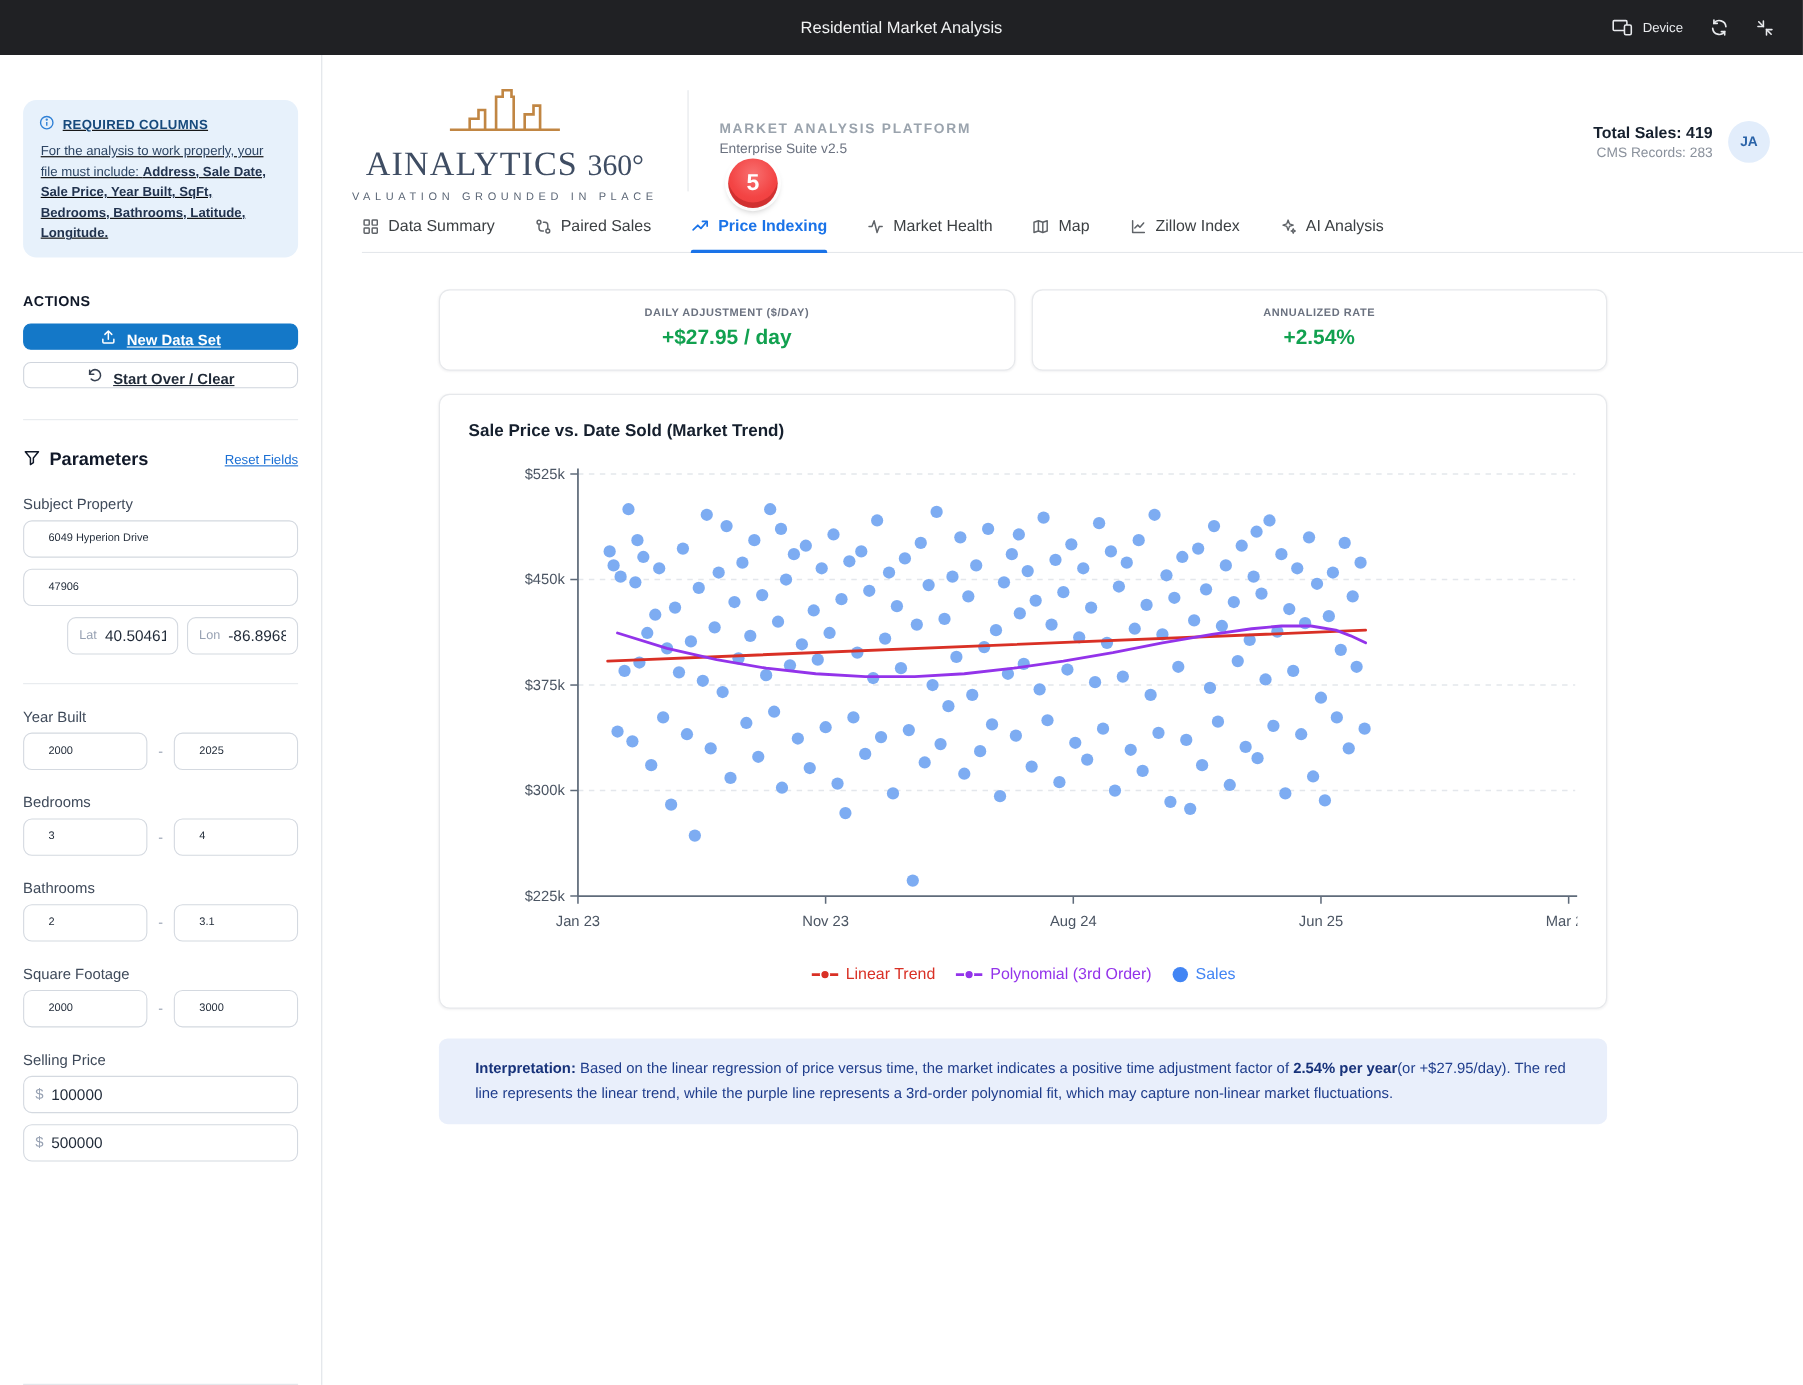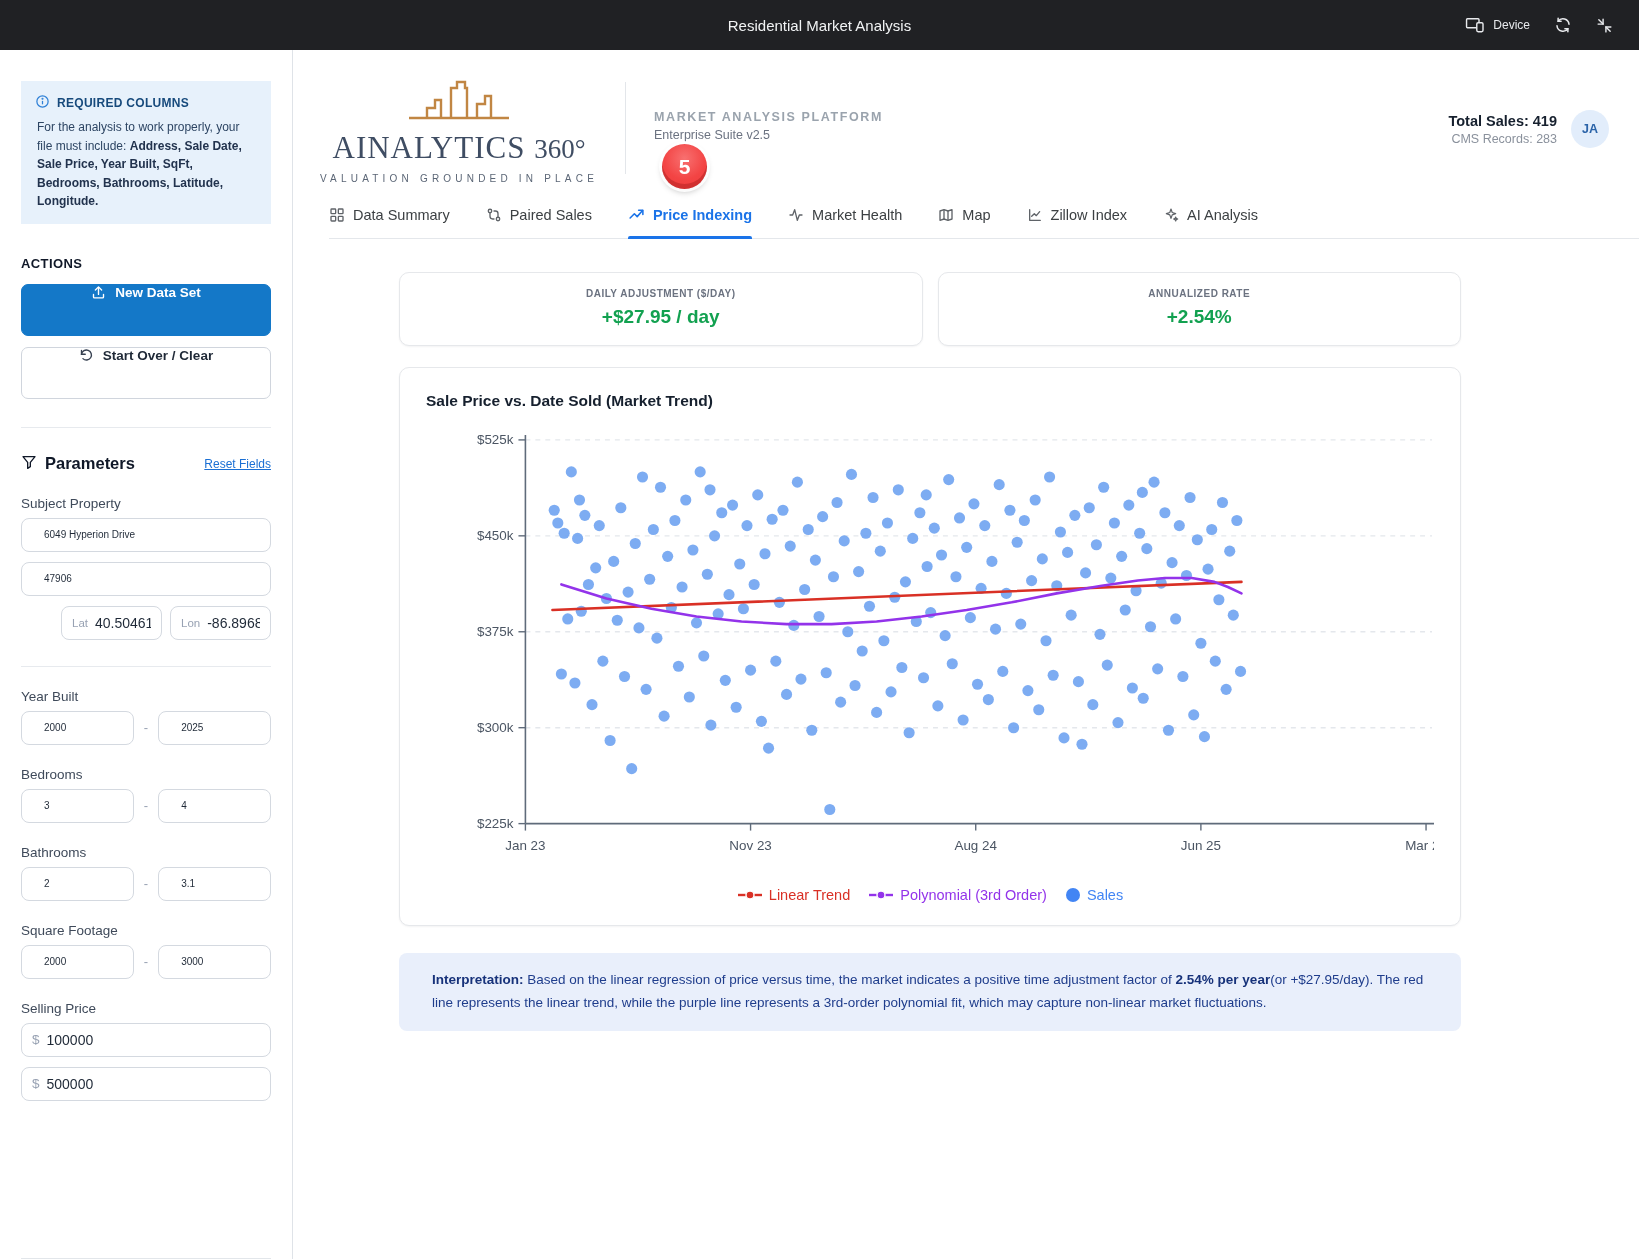--- a/index.html
+++ b/index.html
@@ -11,27 +11,27 @@
   .topbar-right { display:flex; align-items:center; gap:24px; color:#e8eaed; z-index:2; }
   .tb-item { display:flex; align-items:center; gap:8px; font-size:12px; cursor:pointer; }
   .tb-item svg { display:block; }
 
   
   .page { display:flex; height:1209px; }
   .sidebar { width:293px; min-width:293px; border-right:1px solid #dfe3e8; padding:0 21px; display:flex; flex-direction:column; }
   .main { flex:1; padding:0 0 0 36px; overflow:hidden; }
 
   
-  .info-box { margin-top:31px; background:#e7f1fb; border-radius:0; padding:13px 14px; }
+  .info-box { margin-top:41px; background:#e7f1fb; border-radius:12px; padding:13px 14px;text-decoration:underline; }
   .info-head { display:flex; align-items:center; gap:7px; color:#174a7c; font-weight:bold; font-size:12px; letter-spacing:.3px; }
   .info-body { margin-top:6px; font-size:12px; line-height:1.55; color:#2d4563; padding-left:2px; }
   .info-body b { color:#22334e; }
 
   .sb-heading { margin-top:32px; font-size:13px; font-weight:bold; color:#101828; letter-spacing:.4px; }
-  .btn { width:100%; height:52px; border-radius:7px; font-size:13.5px; font-weight:bold; display:flex; align-items:flex-start; justify-content:center; gap:9px; cursor:pointer; font-family:inherit; }
+  .btn { width:100%; height:24px; border-radius:7px; font-size:13.5px; font-weight:bold; display:flex; align-items:flex-end; justify-content:center; gap:9px; cursor:pointer; font-family:inherit;text-decoration:underline; }
   .btn-primary { margin-top:13px; background:#1478c8; border:1px solid #1478c8; color:#fff; }
   .btn-secondary { margin-top:11px; background:#fff; border:1px solid #d0d5dd; color:#1f2937; }
 
   .sb-divider { border-top:1px solid #e7eaee; margin-top:28px; }
   .param-row { margin-top:26px; display:flex; align-items:center; }
   .param-title { font-size:16.5px; font-weight:bold; color:#101828; margin-left:8px; }
   .reset-link { margin-left:auto; font-size:12px; color:#1a6fd4; text-decoration:underline; cursor:pointer; }
 
   .field-label { margin-top:22px; margin-bottom:7px; font-size:13.5px; color:#3f4a5a; }
   .inp, .inp-wrap { width:100%; height:34px; border:1px solid #d4d9e0; border-radius:8px; background:#fff; }
@@ -62,21 +62,21 @@
     background:radial-gradient(circle at 50% 32%, #f87070 0%, #f34444 55%, #ee3a3a 100%);
     box-shadow:0 0 0 3px rgba(255,255,255,.9), 0 3px 6px rgba(0,0,0,.25), inset 0 -5px 0 rgba(150,20,20,.35);
     color:#fff; font-size:21px; font-weight:bold; display:flex; align-items:center; justify-content:center; }
   .mhead-right { margin-left:auto; display:flex; align-items:center; gap:14px; padding-top:32px; }
   .sales-stats { text-align:right; }
   .total-sales { font-size:14.5px; font-weight:bold; color:#16202e; }
   .cms-records { margin-top:3px; font-size:12.5px; color:#8a919c; }
   .avatar { width:38px; height:38px; border-radius:50%; background:#e2edfb; color:#2a63a8; font-size:12.5px; font-weight:bold; display:flex; align-items:center; justify-content:center; cursor:pointer; }
 
   
-  .tabs { display:flex; gap:36px; margin-top:22px; border-bottom:1px solid #e4e7eb; padding-bottom:0; }
+  .tabs { display:flex; gap:36px; margin-top:12px; border-bottom:1px solid #e4e7eb; padding-bottom:0; }
   .tab { position:relative; display:flex; align-items:center; gap:8px; font-size:14.5px; color:#3c4043; padding-bottom:15px; cursor:pointer; }
   .tab svg { color:#5f6368; }
   .tab.active { color:#1a73e8; font-weight:bold; }
   .tab.active svg { color:#1a73e8; }
   .tab.active::after { content:""; position:absolute; left:0; right:0; bottom:-1px; height:3px; background:#1a73e8; border-radius:2px 2px 0 0; }
 
   
   .content { width:1062px; margin-left:70px; }
   .stat-cards { display:flex; gap:15px; margin-top:33px; }
   .stat-card { flex:1; background:#fff; border:1px solid #e6e8eb; border-radius:10px; box-shadow:0 1px 2px rgba(16,24,40,.05); padding:15px 10px 17px; text-align:center; }

